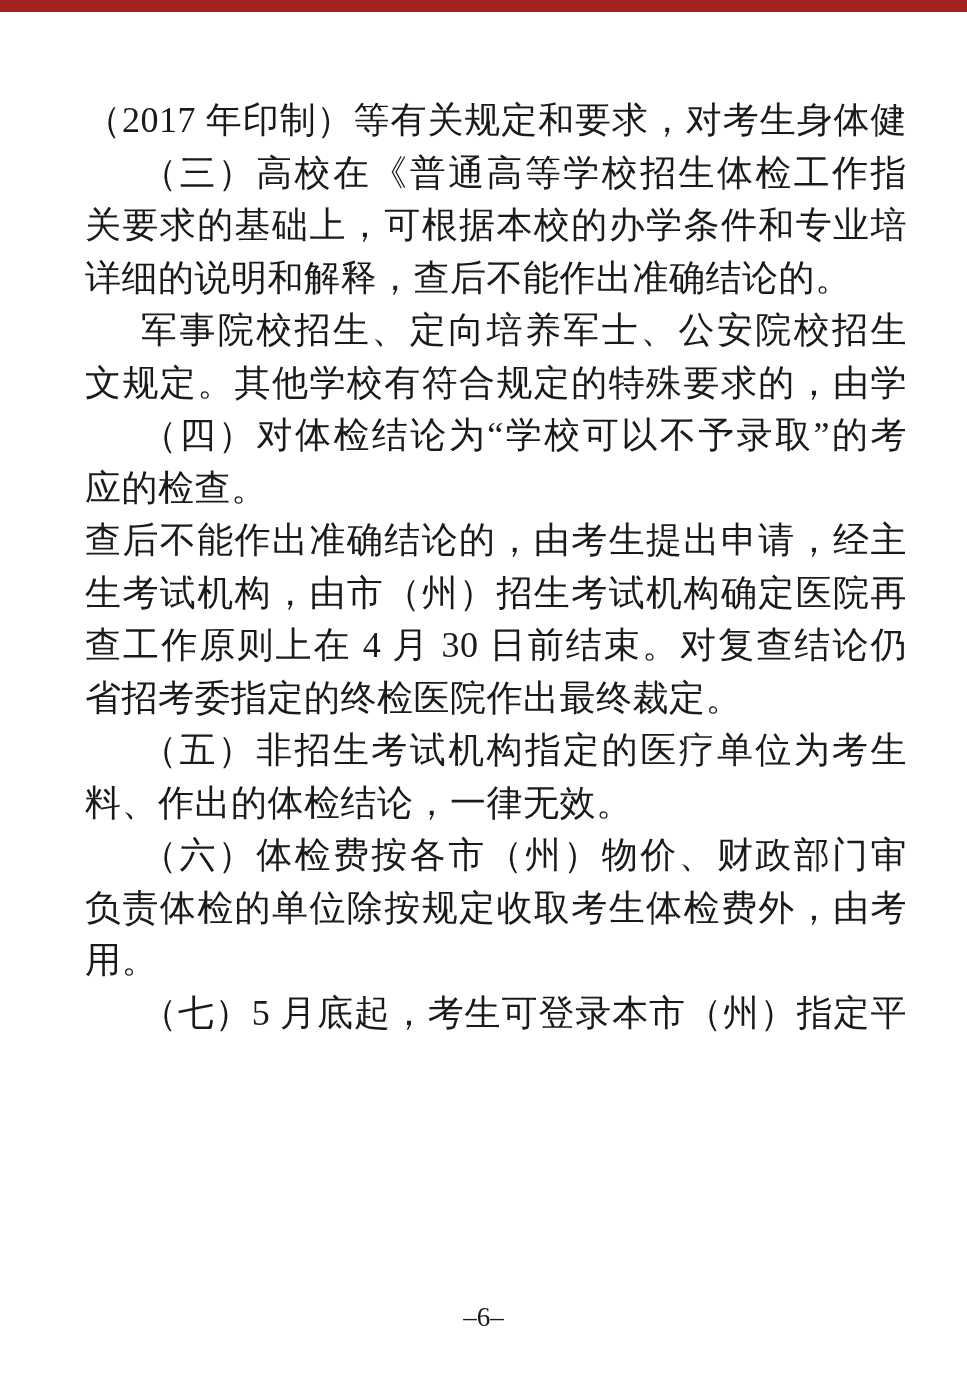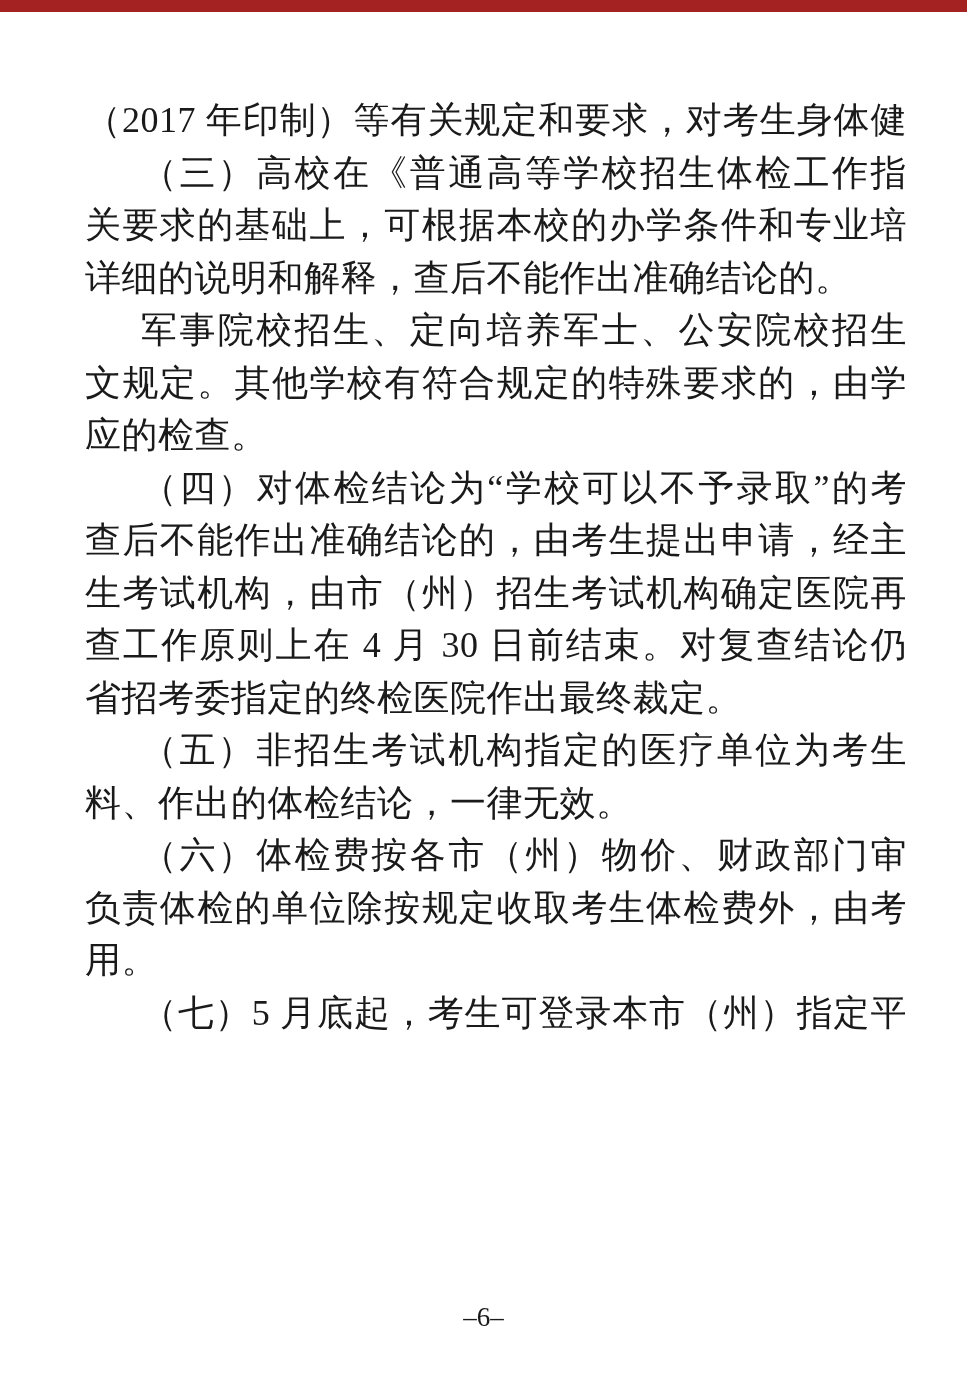--- a/index.html
+++ b/index.html
@@ -63,22 +63,22 @@
 <div class="page">
   <div class="top-bar" style="background: rgb(164, 34, 34);"></div>
   <div class="content">
 
   <div class="line justify">（2017 年印制）等有关规定和要求，对考生身体健康状况作出</div>
       <div class="line indent justify">（三）高校在《普通高等学校招生体检工作指导意见》等有</div>
       <div class="line justify">关要求的基础上，可根据本校的办学条件和专业培养要求，提出</div>
       <div class="line">详细的说明和解释，查后不能作出准确结论的。</div>
       <div class="line indent justify">军事院校招生、定向培养军士、公安院校招生的体检工作另</div>
       <div class="line justify">文规定。其他学校有符合规定的特殊要求的，由学校自行组织相</div>
+      <div class="line indent justify">（四）对体检结论为“学校可以不予录取”的考生，如考生</div>
       <div class="line">应的检查。</div>
-      <div class="line indent justify">（四）对体检结论为“学校可以不予录取”的考生，如考生</div>
       <div class="line justify">查后不能作出准确结论的，由考生提出申请，经主检医师签署意</div>
       <div class="line justify">生考试机构，由市（州）招生考试机构确定医院再复查一次，复</div>
       <div class="line justify">查工作原则上在 4 月 30 日前结束。对复查结论仍有异议的，由</div>
       <div class="line">省招考委指定的终检医院作出最终裁定。</div>
       <div class="line indent justify">（五）非招生考试机构指定的医疗单位为考生提供的体检材</div>
       <div class="line">料、作出的体检结论，一律无效。</div>
       <div class="line indent justify">（六）体检费按各市（州）物价、财政部门审定的标准执行。</div>
       <div class="line justify">负责体检的单位除按规定收取考生体检费外，由考生提出申请</div>
       <div class="line">用。</div>
       <div class="line indent justify">（七）5 月底起，考生可登录本市（州）指定平台，查询本</div>

